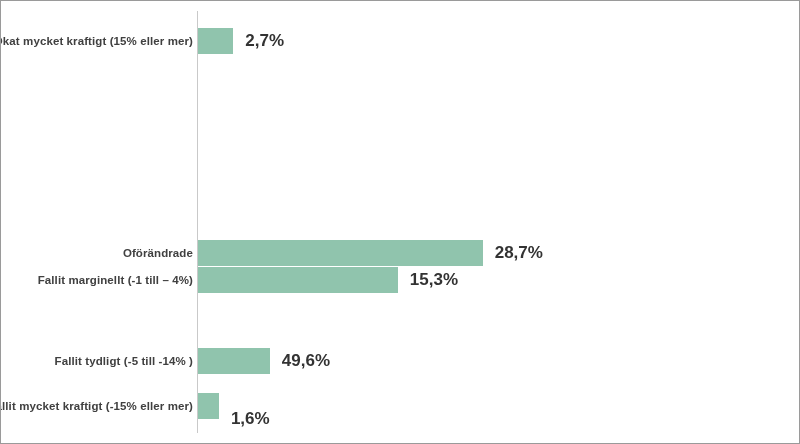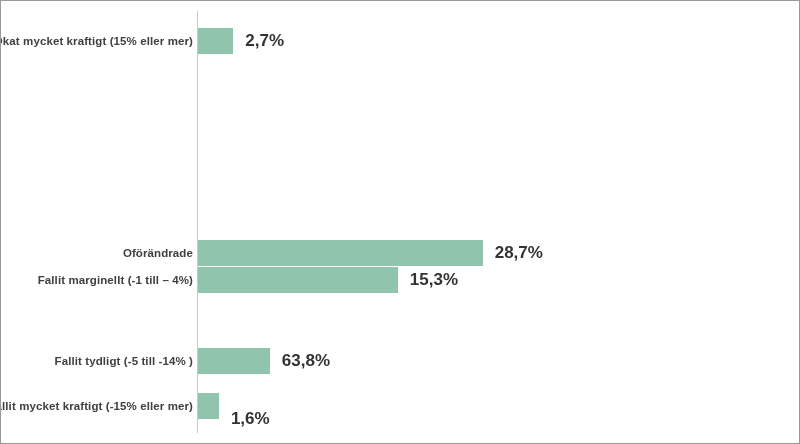--- a/index.html
+++ b/index.html
@@ -114,21 +114,21 @@
         <div class="bar-label">Fallit marginellt (-1 till – 4%)</div>
         <div class="bar-track">
           <div class="bar-fill" style="width: 199.818px;"></div>
           <div class="bar-value" style="left: 199.818px;">15,3%</div>
         </div>
       </div>
       <div class="bar-row" style="top: 327px; margin-top: 20px;">
         <div class="bar-label">Fallit tydligt (-5 till -14% )</div>
         <div class="bar-track">
           <div class="bar-fill" style="width: 71.83px;"></div>
-          <div class="bar-value" style="left: 71.83px;">63,8%</div>
+          <div class="bar-value" style="left: 71.83px;">49,6%</div>
         </div>
       </div>
       <div class="bar-row" style="top: 392px;">
         <div class="bar-label">Fallit mycket kraftigt (-15%  eller mer)</div>
         <div class="bar-track">
           <div class="bar-fill" style="width: 20.896px;"></div>
           <div class="bar-value" style="left: 20.896px; margin-top: 13px;">1,6%</div>
         </div>
       </div>
     </div>

